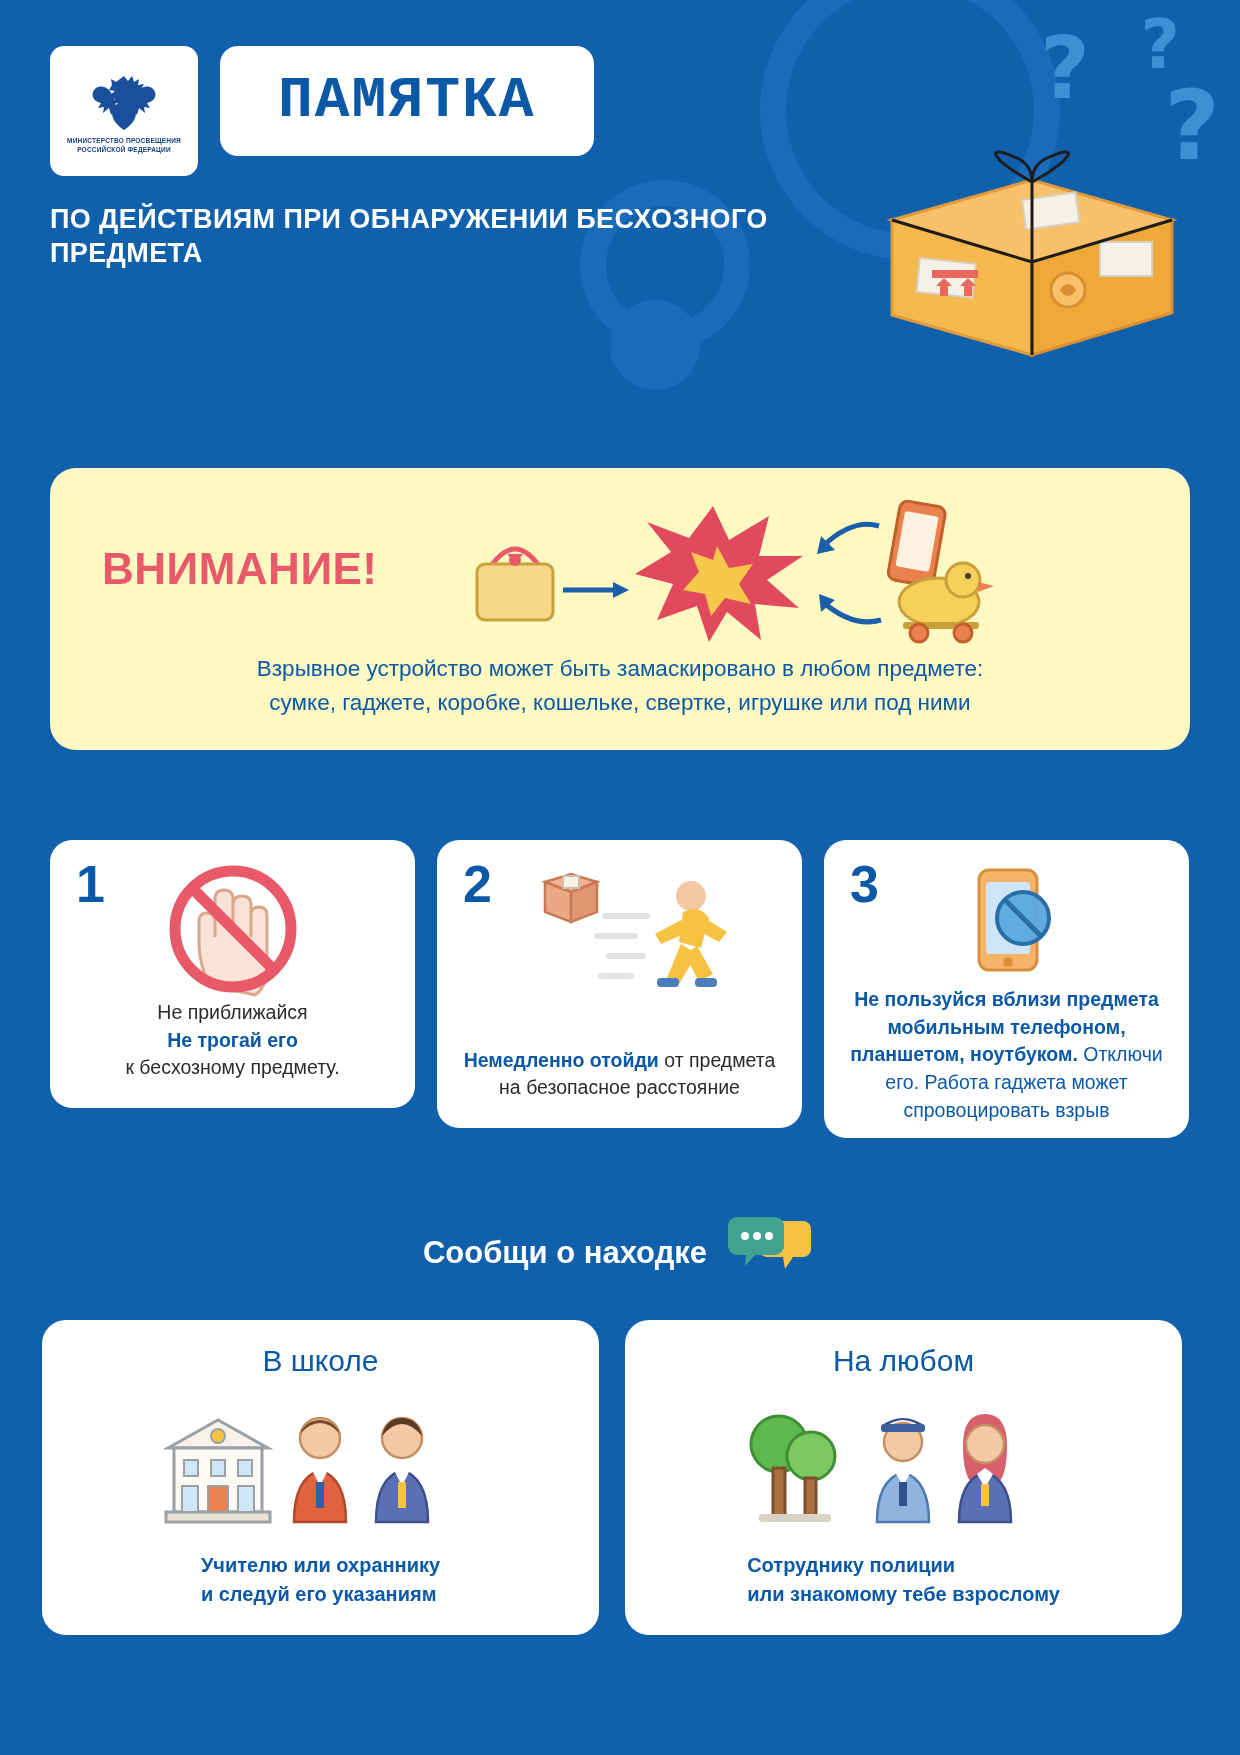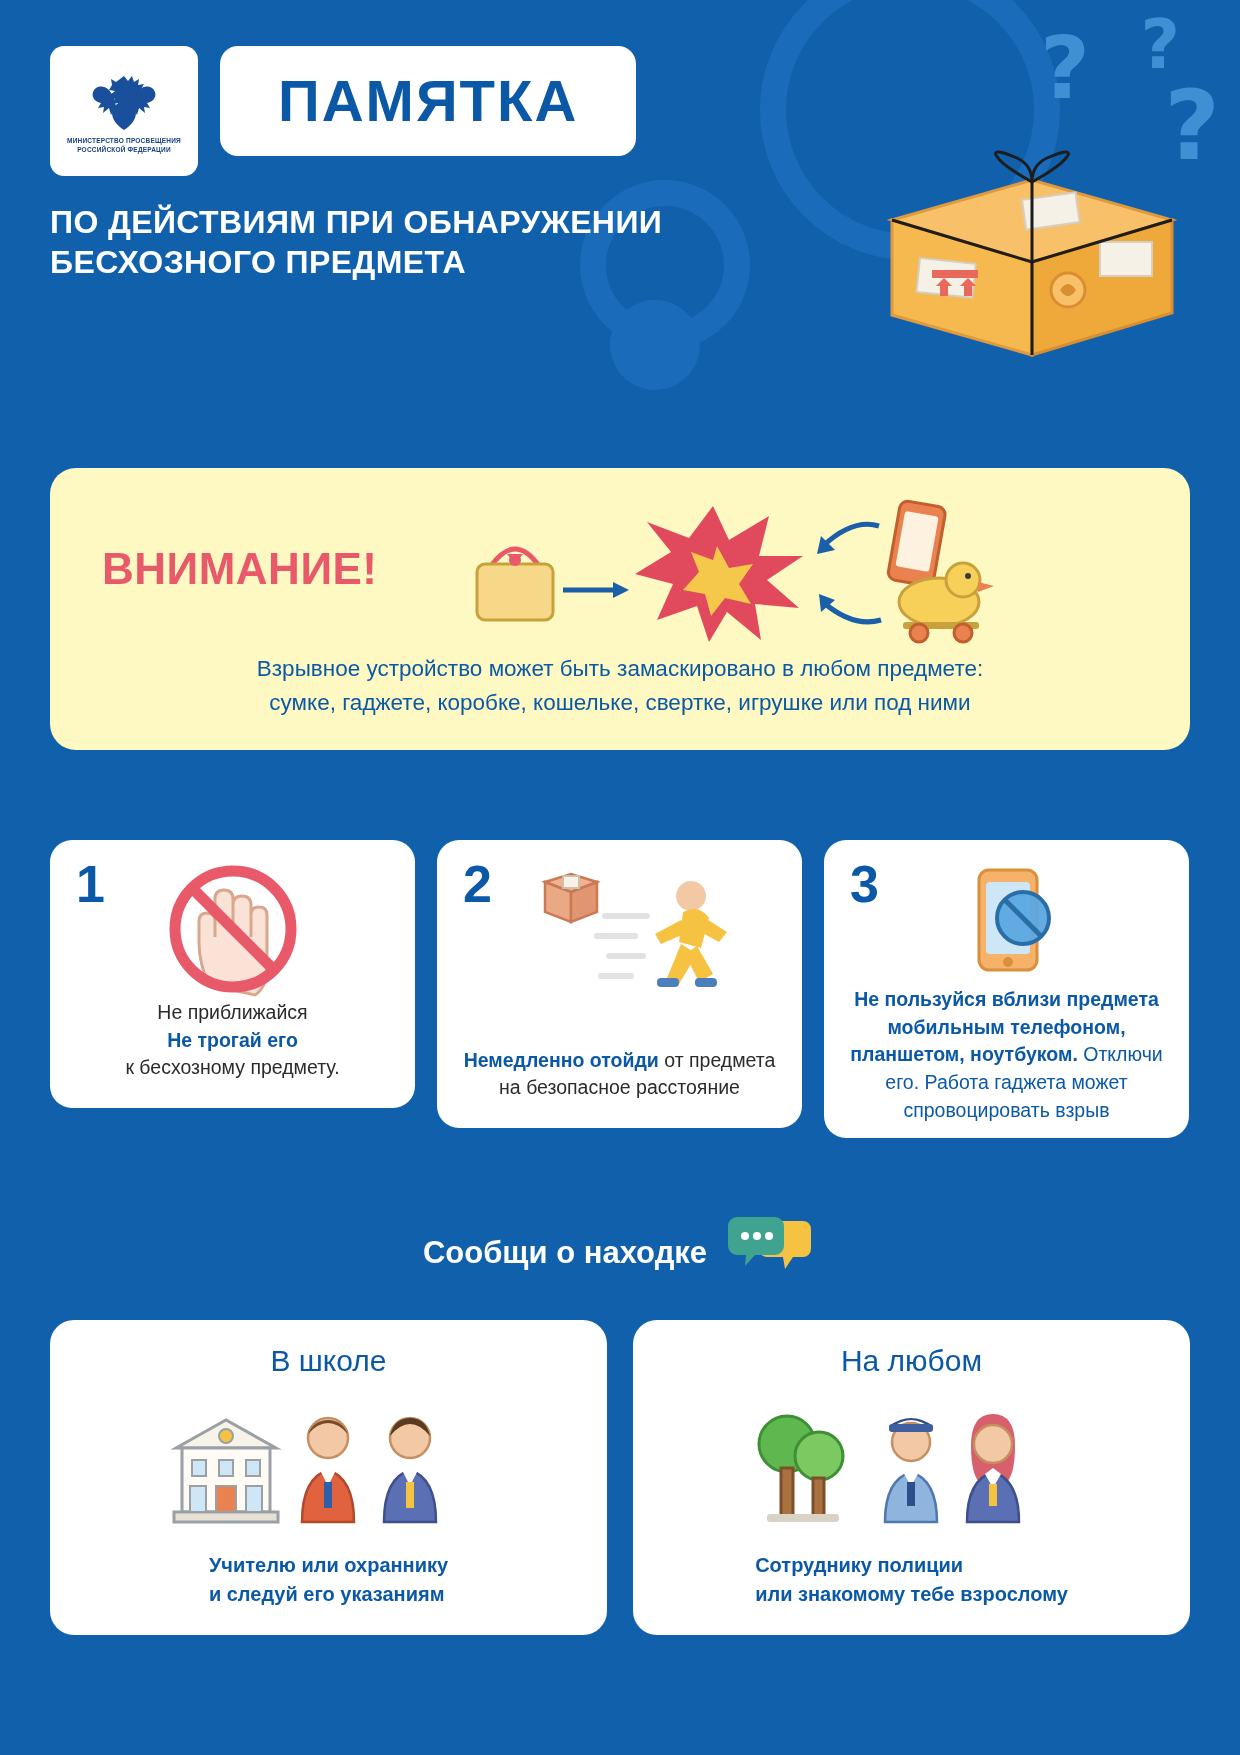--- a/index.html
+++ b/index.html
@@ -38,24 +38,24 @@
   .logo-caption {
     font-size: 6.5px; color: #14407e; text-align: center; line-height: 1.45;
     letter-spacing: .2px; margin-top: 6px; font-weight: bold;
   }
   .pamyatka-card {
     background: #ffffff; border-radius: 18px; padding: 14px 58px 16px 58px;
     display: flex; align-items: center; justify-content: center; height: 110px;
   }
   .pamyatka-card span {
     font-size: 58px; font-weight: bold; color: #0b59a6; letter-spacing: 2px;
-    font-family: Liberation Sans, sans-serif;
+    font-family: Liberation Mono, monospace;
   }
   .subtitle {
-    margin: 26px 0 0 0; color: #ffffff; font-size: 32px; font-weight: bold;
+    margin: 26px 0 0 0; color: #ffffff; font-size: 27px; font-weight: bold;
     line-height: 1.26; max-width: 740px; letter-spacing: .4px;
   }
 
   
   .attention {
     position: absolute; left: 50px; top: 468px; width: 1140px; height: 282px;
     background: #fef9c3; border-radius: 26px; padding: 26px 36px;
   }
   .attention-top { display: flex; align-items: center; gap: 10px; height: 150px; }
   .attention-title {
@@ -87,21 +87,21 @@
   .blue { color: #0b59a6; }
 
   
   .report {
     position: absolute; left: 0; top: 1215px; width: 100%;
     display: flex; align-items: flex-end; justify-content: center; gap: 18px;
   }
   .report span { color: #ffffff; font-size: 31px; font-weight: bold; }
 
   
-  .bottom { position: absolute; left: 50px; top: 1320px; width: 1140px; display: flex; gap: 26px; }
+  .bottom { position: absolute; left: 42px; top: 1320px; width: 1140px; display: flex; gap: 26px; }
   .place-card {
     width: 557px; height: 315px; background: #ffffff; border-radius: 24px;
     display: flex; flex-direction: column; align-items: center; padding: 24px 20px 26px 20px;
   }
   .place-title { color: #0b59a6; font-size: 30px; margin-bottom: 4px; }
   .place-art { flex: 1; display: flex; align-items: center; justify-content: center; gap: 14px; }
   .place-text { text-align: left; color: #0b59a6; font-size: 20px; font-weight: bold; line-height: 1.45; }
 </style>
 </head>
 <body>

